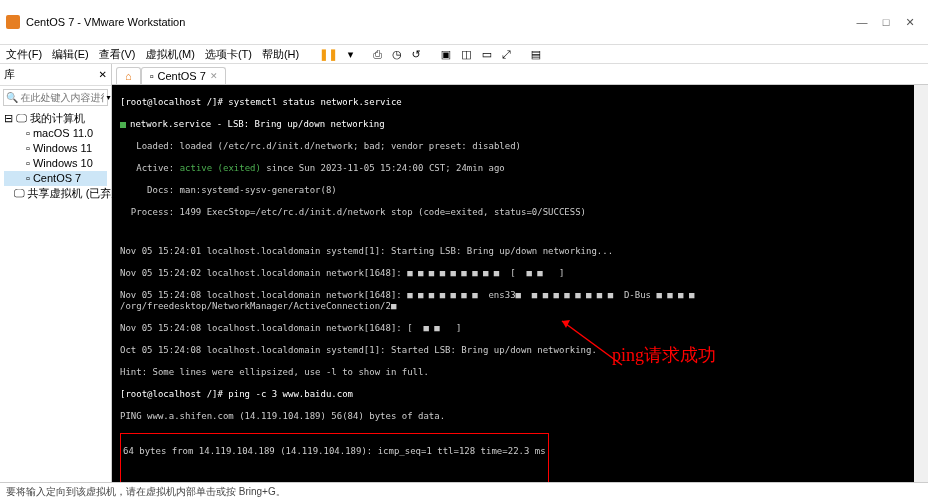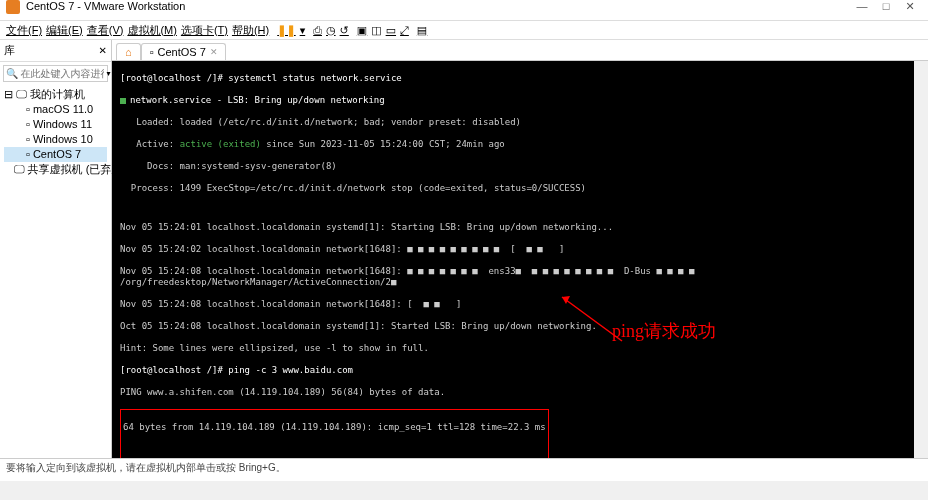--- a/index.html
+++ b/index.html
@@ -1,20 +1,20 @@
 <!DOCTYPE html>
 <html><head>
 <meta charset="utf-8">
 <style>
   html,body{margin:0;padding:0;width:928px;height:500px;background:#f0f0f0;font-family:"Microsoft YaHei",Arial,sans-serif;font-size:11px;color:#000;overflow:hidden;}
-  .titlebar{height:20px;background:#fff;display:flex;align-items:flex-start;padding:0 6px;border-bottom:1px solid #ddd;}
+  .titlebar{height:20px;background:#fff;display:flex;align-items:center;padding:12px 6px;border-bottom:1px solid #ddd;}
   .titlebar .logo{width:14px;height:14px;background:#e67e22;border-radius:2px;margin-right:6px;flex:none;}
   .titlebar .title{flex:1;font-size:11px;}
   .titlebar .winbtn{width:24px;text-align:center;color:#555;}
-  .menubar{height:18px;background:#fff;display:flex;align-items:center;padding:0 6px;gap:4px;border-bottom:1px solid #ddd;font-size:11px;text-decoration:underline;}
+  .menubar{height:18px;background:#fff;display:flex;align-items:center;padding:0 6px;gap:10px;border-bottom:1px solid #ddd;font-size:11px;}
   .menubar span{white-space:nowrap;}
   .pause{color:#f39c12;font-weight:bold;}
   .main{display:flex;height:418px;}
   .sidebar{width:111px;background:#fff;border-right:1px solid #ccc;display:flex;flex-direction:column;}
   .sidehead{display:flex;align-items:center;justify-content:space-between;padding:3px 4px;border-bottom:1px solid #ddd;}
   .searchbox{display:flex;align-items:center;border:1px solid #ccc;margin:3px;padding:1px 2px;}
   .searchbox input{border:none;outline:none;font-size:10px;width:84px;}
   .tree{font-size:11px;padding:2px 4px;line-height:15px;}
   .tree .node{display:flex;align-items:center;gap:3px;white-space:nowrap;}
   .tree .i1{padding-left:10px;}

